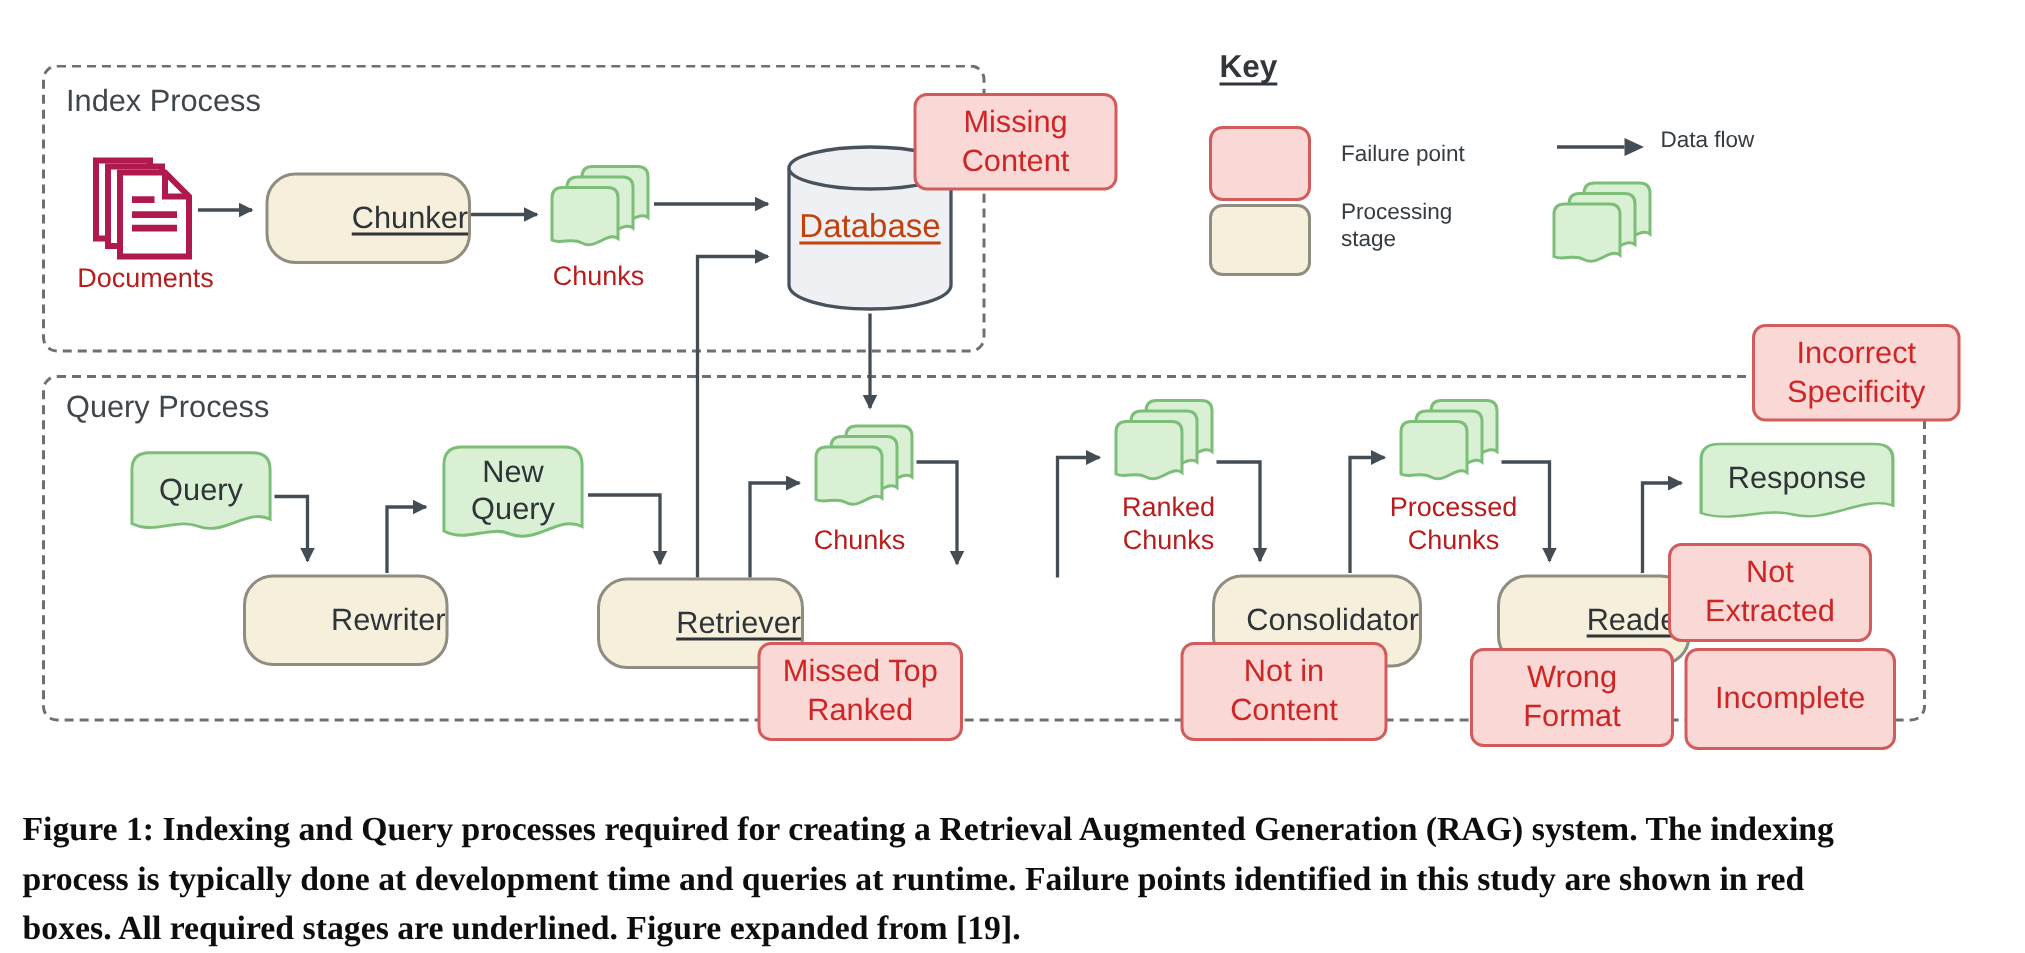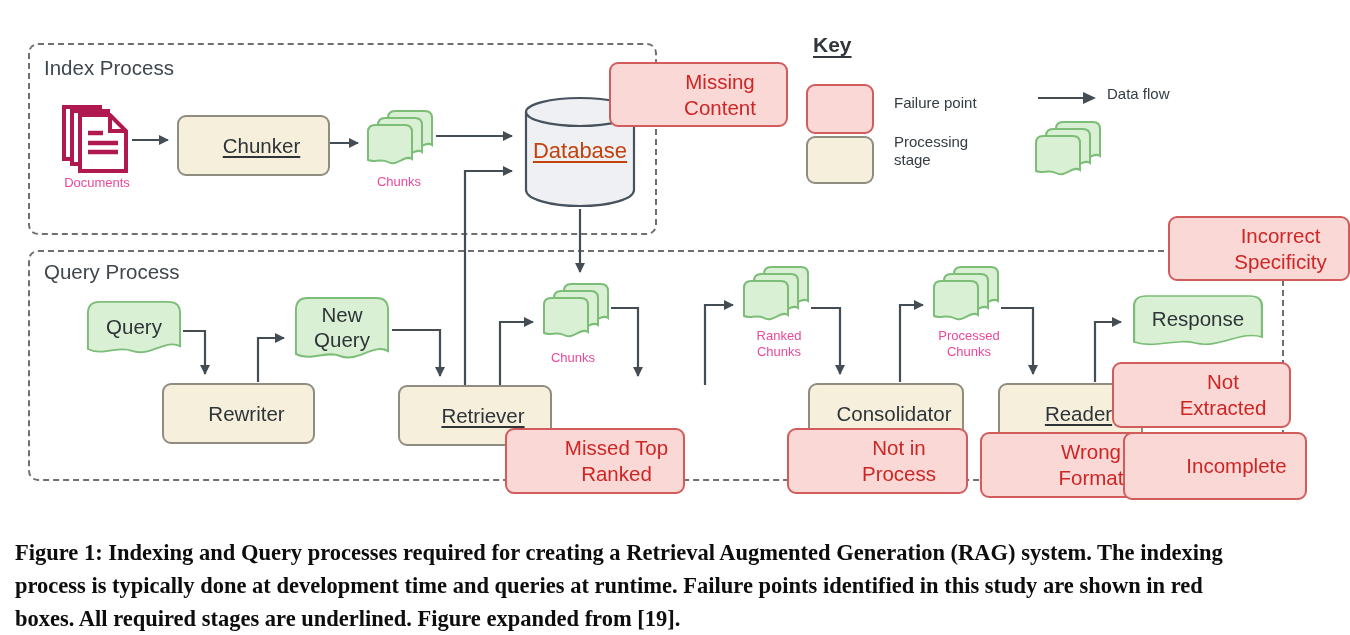--- a/index.html
+++ b/index.html
@@ -1,29 +1,29 @@
 <!DOCTYPE html>
 <html style="--failure-fill: #f9d8d6; --failure-border: #d25c5c; --failure-text: #ce2525; --stage-fill: #f5efdc; --stage-border: #8f8c80; --io-fill: #d9f0d4; --io-border: #7cbd78; --documents-icon: #b01850; --database-fill: #eef0f3; --database-border: #47525c; --arrow: #454d54; --dashed-border: #6f6f6f; --label-text: #343b41;"><head>
 <meta charset="utf-8">
 <style>
   html,body{margin:0;padding:0;background:#ffffff;width:1350px;height:635px;overflow:hidden;}
   .fig{position:absolute;left:0;top:0;width:1350px;height:520px;font-family:"Liberation Sans",sans-serif;color:var(--label-text,#343b41);}
   .dashed{position:absolute;border:2.5px dashed var(--dashed-border,#6f6f6f);border-radius:10px;z-index:1;background:transparent;}
   .group-label{position:absolute;font-size:20.5px;color:#3f474d;z-index:2;}
   .connectors{position:absolute;left:0;top:0;z-index:2;pointer-events:none;}
   .stage{position:absolute;background:var(--stage-fill,#f5efdc);border:2px solid var(--stage-border,#8f8c80);
-         border-radius:9px;display:flex;align-items:center;justify-content:center;
-         font-size:20.5px;color:#2e3438;z-index:3;text-align:center;padding-left:16px;}
+         border-radius:20px;display:flex;align-items:center;justify-content:flex-end;
+         font-size:20.5px;color:#2e3438;z-index:3;text-align:center;}
   .stage .u{text-decoration:underline;text-underline-offset:3px;}
   .fail{position:absolute;background:var(--failure-fill,#f9d8d6);border:2px solid var(--failure-border,#d25c5c);
         border-radius:9px;display:flex;align-items:center;justify-content:center;
         font-size:20.5px;line-height:1.25;color:var(--failure-text,#ce2525);z-index:4;
-        text-align:center;white-space:pre-line;padding-left:43px;}
+        text-align:center;white-space:pre-line;}
   .icon{position:absolute;z-index:3;}
-  .iconlabel{position:absolute;font-size:13px;color:#ec4899;z-index:3;text-align:center;white-space:pre-line;line-height:1.22;}
+  .iconlabel{position:absolute;font-size:18px;color:#b91c1c;z-index:3;text-align:center;white-space:pre-line;line-height:1.22;}
   .card{position:absolute;z-index:3;}
   .card svg{position:absolute;left:0;top:0;width:100%;height:100%;}
   .card .card-label{position:absolute;left:0;right:0;top:0;bottom:14%;display:flex;align-items:center;justify-content:center;
         font-size:20.5px;color:#2e3438;white-space:pre-line;line-height:1.2;text-align:center;}
   .db{position:absolute;z-index:3;}
   .db .db-label{position:absolute;left:0;right:0;top:44px;text-align:center;font-size:22px;color:#c2410c;
         text-decoration:underline;text-underline-offset:3px;}
   .key-title{position:absolute;font-size:21px;font-weight:bold;color:#30363b;text-decoration:underline;text-underline-offset:4px;z-index:3;}
   .key-swatch-fail{position:absolute;background:var(--failure-fill,#f9d8d6);border:2px solid var(--failure-border,#d25c5c);border-radius:9px;z-index:3;}
   .key-swatch-stage{position:absolute;background:var(--stage-fill,#f5efdc);border:2px solid var(--stage-border,#8f8c80);border-radius:9px;z-index:3;}
@@ -176,21 +176,21 @@
         <path transform="translate(20,0)" d="M2,9 Q2,2 9,2 L39,2 Q46,2 46,9 L46,36 C39,31 31,44 22,39 C15,35 8,40 2,37 Z"></path>
         <path transform="translate(10,7)" d="M2,9 Q2,2 9,2 L39,2 Q46,2 46,9 L46,36 C39,31 31,44 22,39 C15,35 8,40 2,37 Z"></path>
         <path transform="translate(0,14)" d="M2,9 Q2,2 9,2 L39,2 Q46,2 46,9 L46,36 C39,31 31,44 22,39 C15,35 8,40 2,37 Z"></path>
       </g>
     </svg>
   </div>
   <div class="iconlabel" style="left:719px;top:328px;width:120px">Ranked
 Chunks</div>
 
   <div class="fail" style="left:787px;top:428px;width:134px;height:62px">Not in
-Process</div>
+Content</div>
 
   <div class="stage" style="left:808px;top:383px;width:136px;height:58px">
     <span>Consolidator</span>
   </div>
 
   <div class="icon" style="left:932px;top:264px;width:68px;height:62px">
     <svg viewBox="0 0 68 60" width="68" height="62">
       <g fill="#d9f0d4" stroke="#7cbd78" stroke-width="2">
         <path transform="translate(20,0)" d="M2,9 Q2,2 9,2 L39,2 Q46,2 46,9 L46,36 C39,31 31,44 22,39 C15,35 8,40 2,37 Z"></path>
         <path transform="translate(10,7)" d="M2,9 Q2,2 9,2 L39,2 Q46,2 46,9 L46,36 C39,31 31,44 22,39 C15,35 8,40 2,37 Z"></path>

